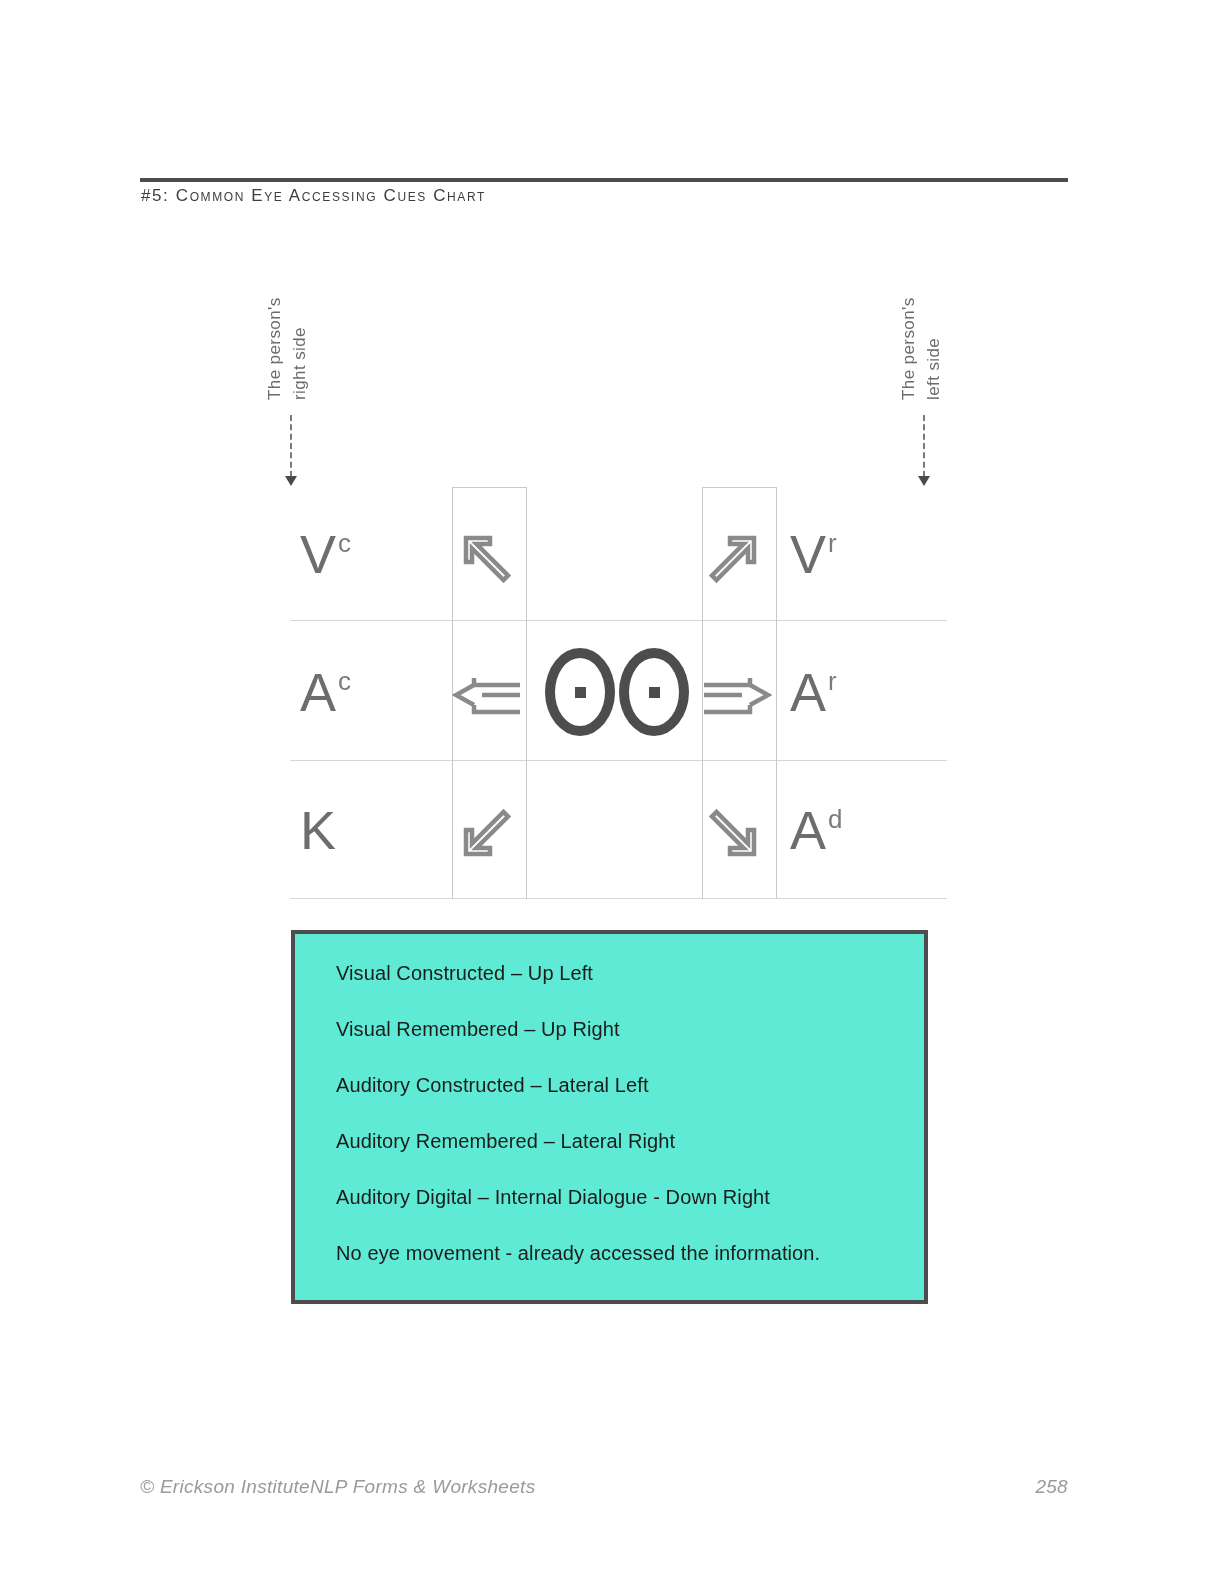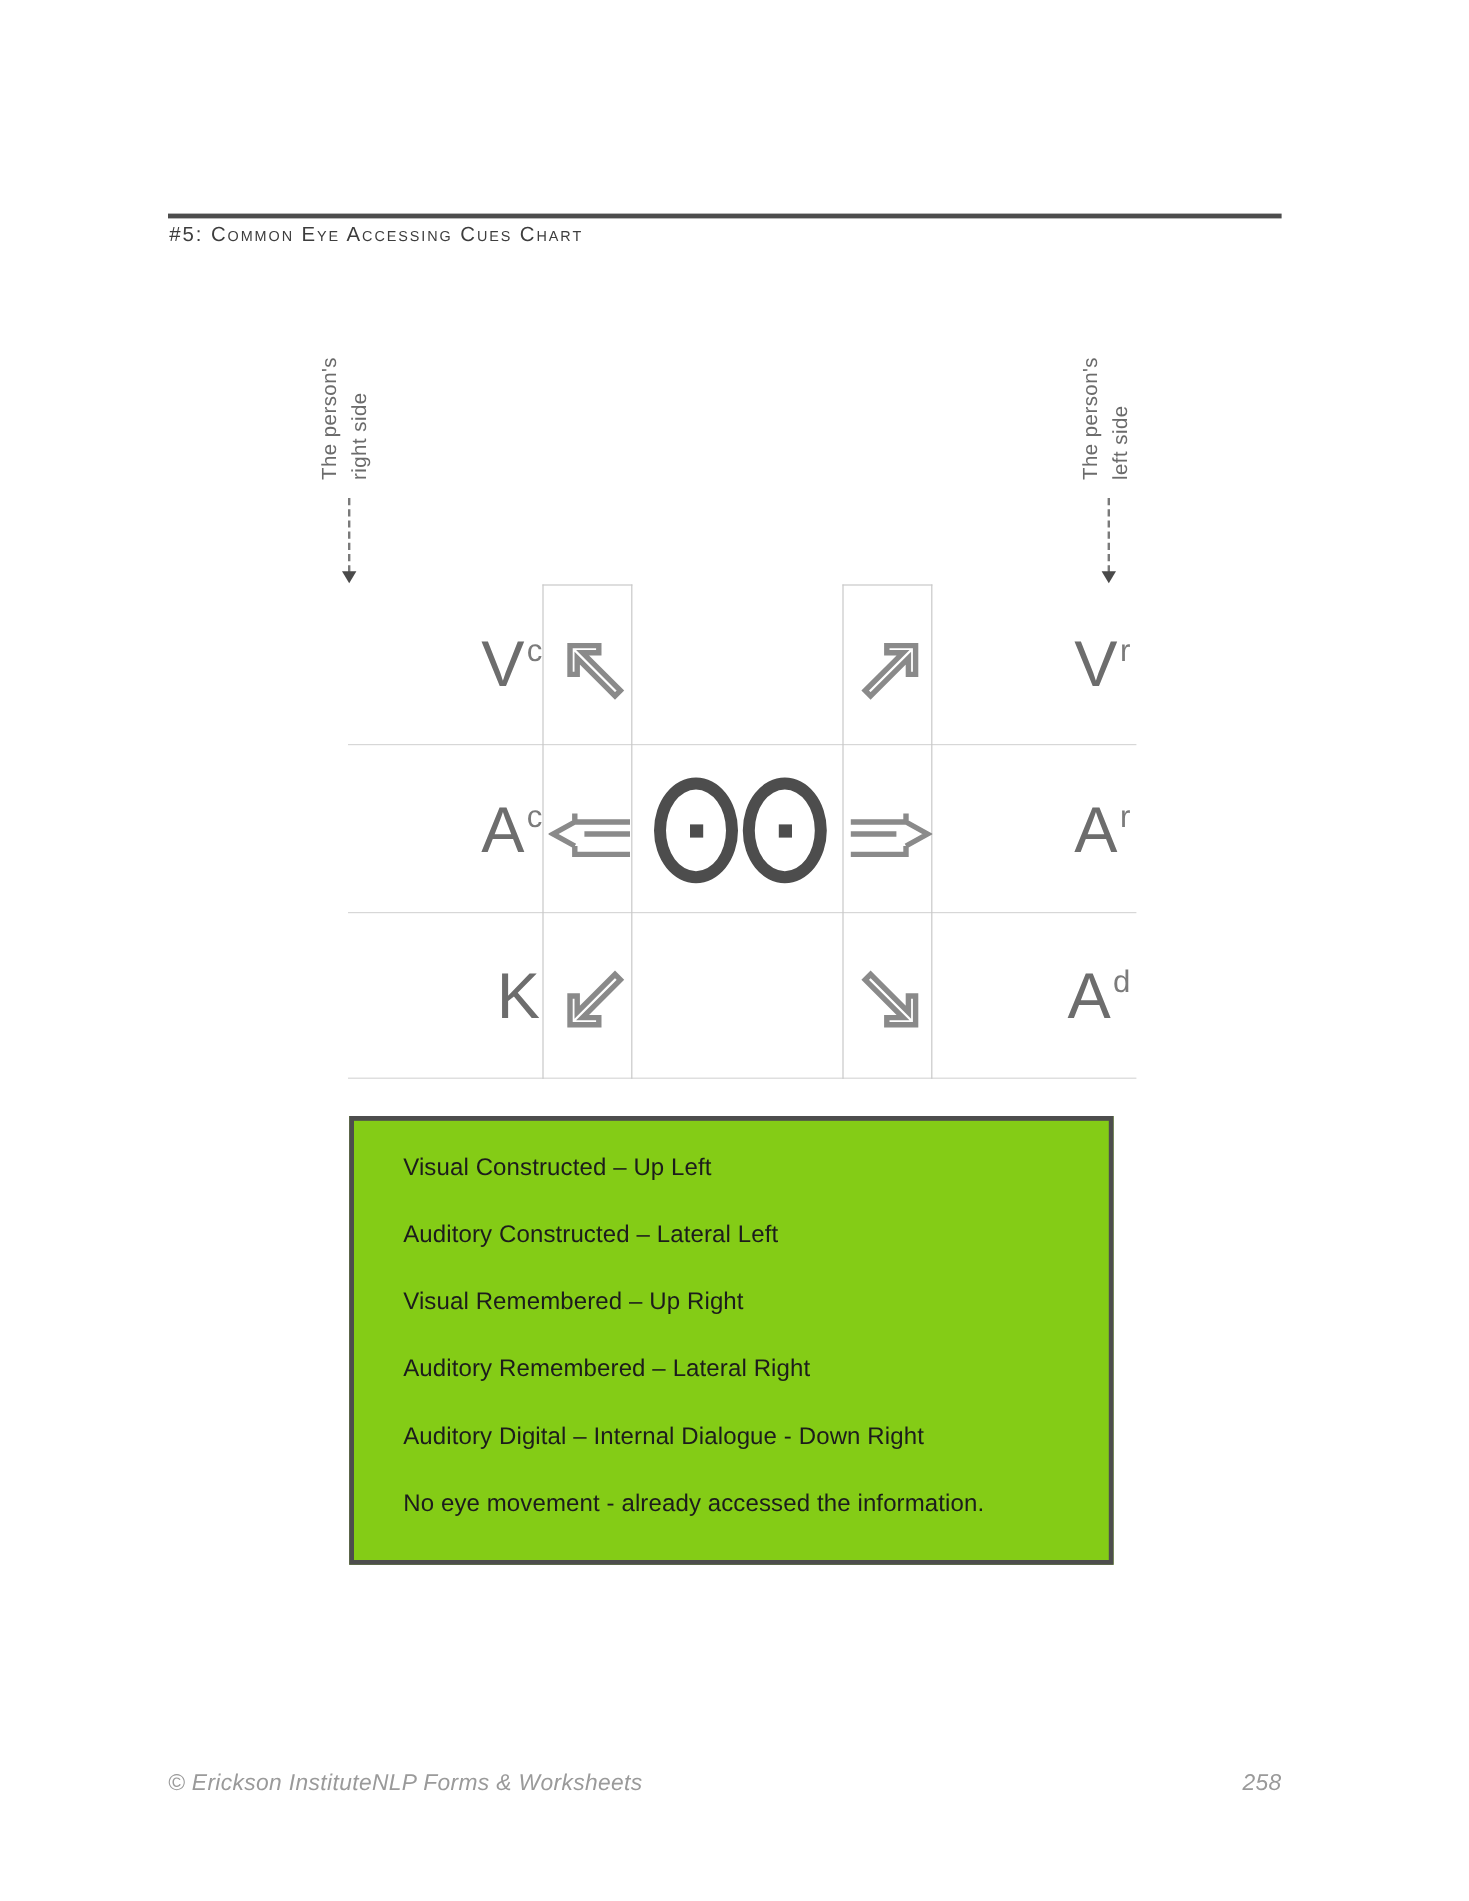--- a/index.html
+++ b/index.html
@@ -124,21 +124,21 @@
     box-sizing: border-box;
   }
   #arrow-col-left  { left: 162px; }
   #arrow-col-right { left: 412px; }
 
   
   .cell {
     position: absolute;
     display: flex;
     align-items: center;
-    justify-content: flex-end;
+    justify-content: flex-start;
   }
 
   
   .mod-label {
     color: #6d6d6d;
     font-size: 54px;
     font-weight: 300;
     line-height: 1;
     letter-spacing: 0;
     white-space: nowrap;
@@ -199,21 +199,21 @@
 
   
   #legend-box {
     position: absolute;
     left: 291px;
     top: 930px;
     width: 637px;
     height: 374px;
     border: 4px solid #4d4d4d;
     box-sizing: border-box;
-    background: #84cc16;
+    background: #5eead4;
   }
   #legend-list {
     margin: 0;
     padding: 26px 0 0 41px;
     list-style: none;
   }
   #legend-list li {
     font-size: 20px;
     color: #1c1c1c;
     line-height: 1.3;
@@ -352,22 +352,22 @@
     <div class="eye">
         <div class="pupil"></div>
       </div>
   </div>
 
 </div>
 
 <div id="legend-box">
   <ul id="legend-list">
     <li>Visual Constructed – Up Left</li>
+    <li>Visual Remembered – Up Right</li>
     <li>Auditory Constructed – Lateral Left</li>
-    <li>Visual Remembered – Up Right</li>
     <li>Auditory Remembered – Lateral Right</li>
     <li>Auditory Digital – Internal Dialogue - Down Right</li>
     <li>No eye movement - already accessed the information.</li>
   </ul>
 </div>
 
 <div id="footer">
   <span id="footer-left">© Erickson Institute</span>
   <span id="footer-center">NLP Forms &amp; Worksheets</span>
   <span id="footer-right">258</span>

